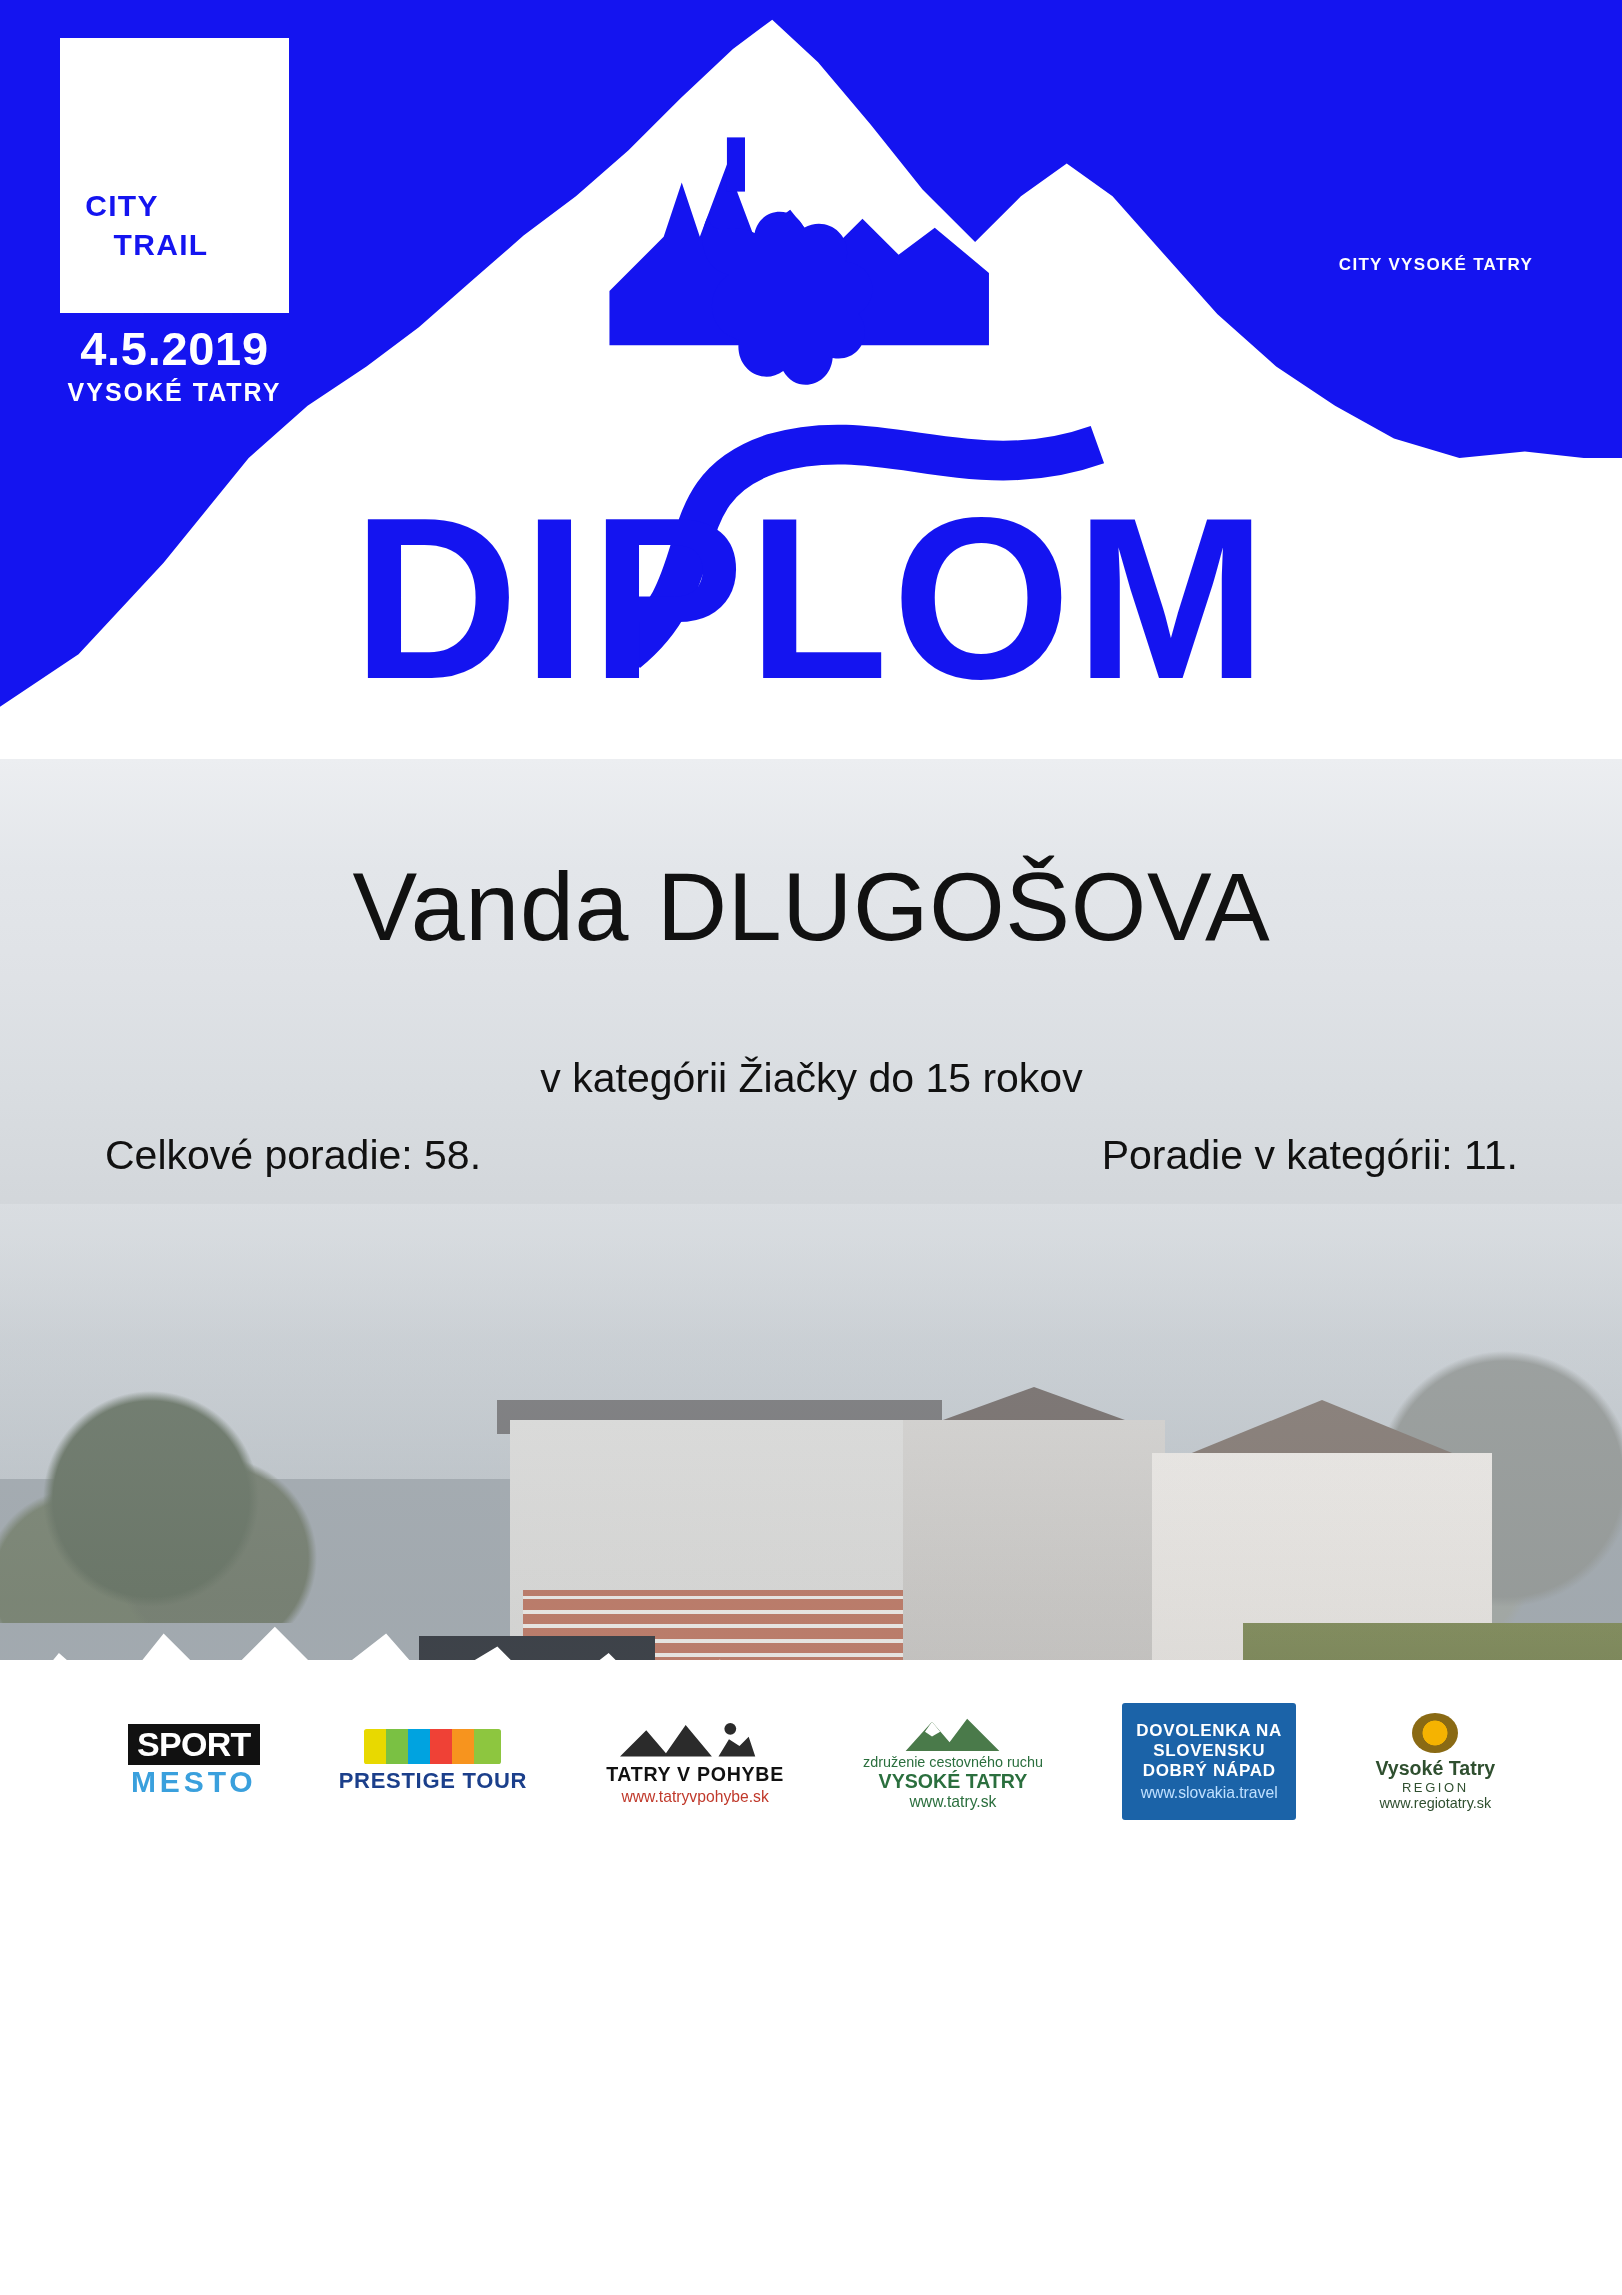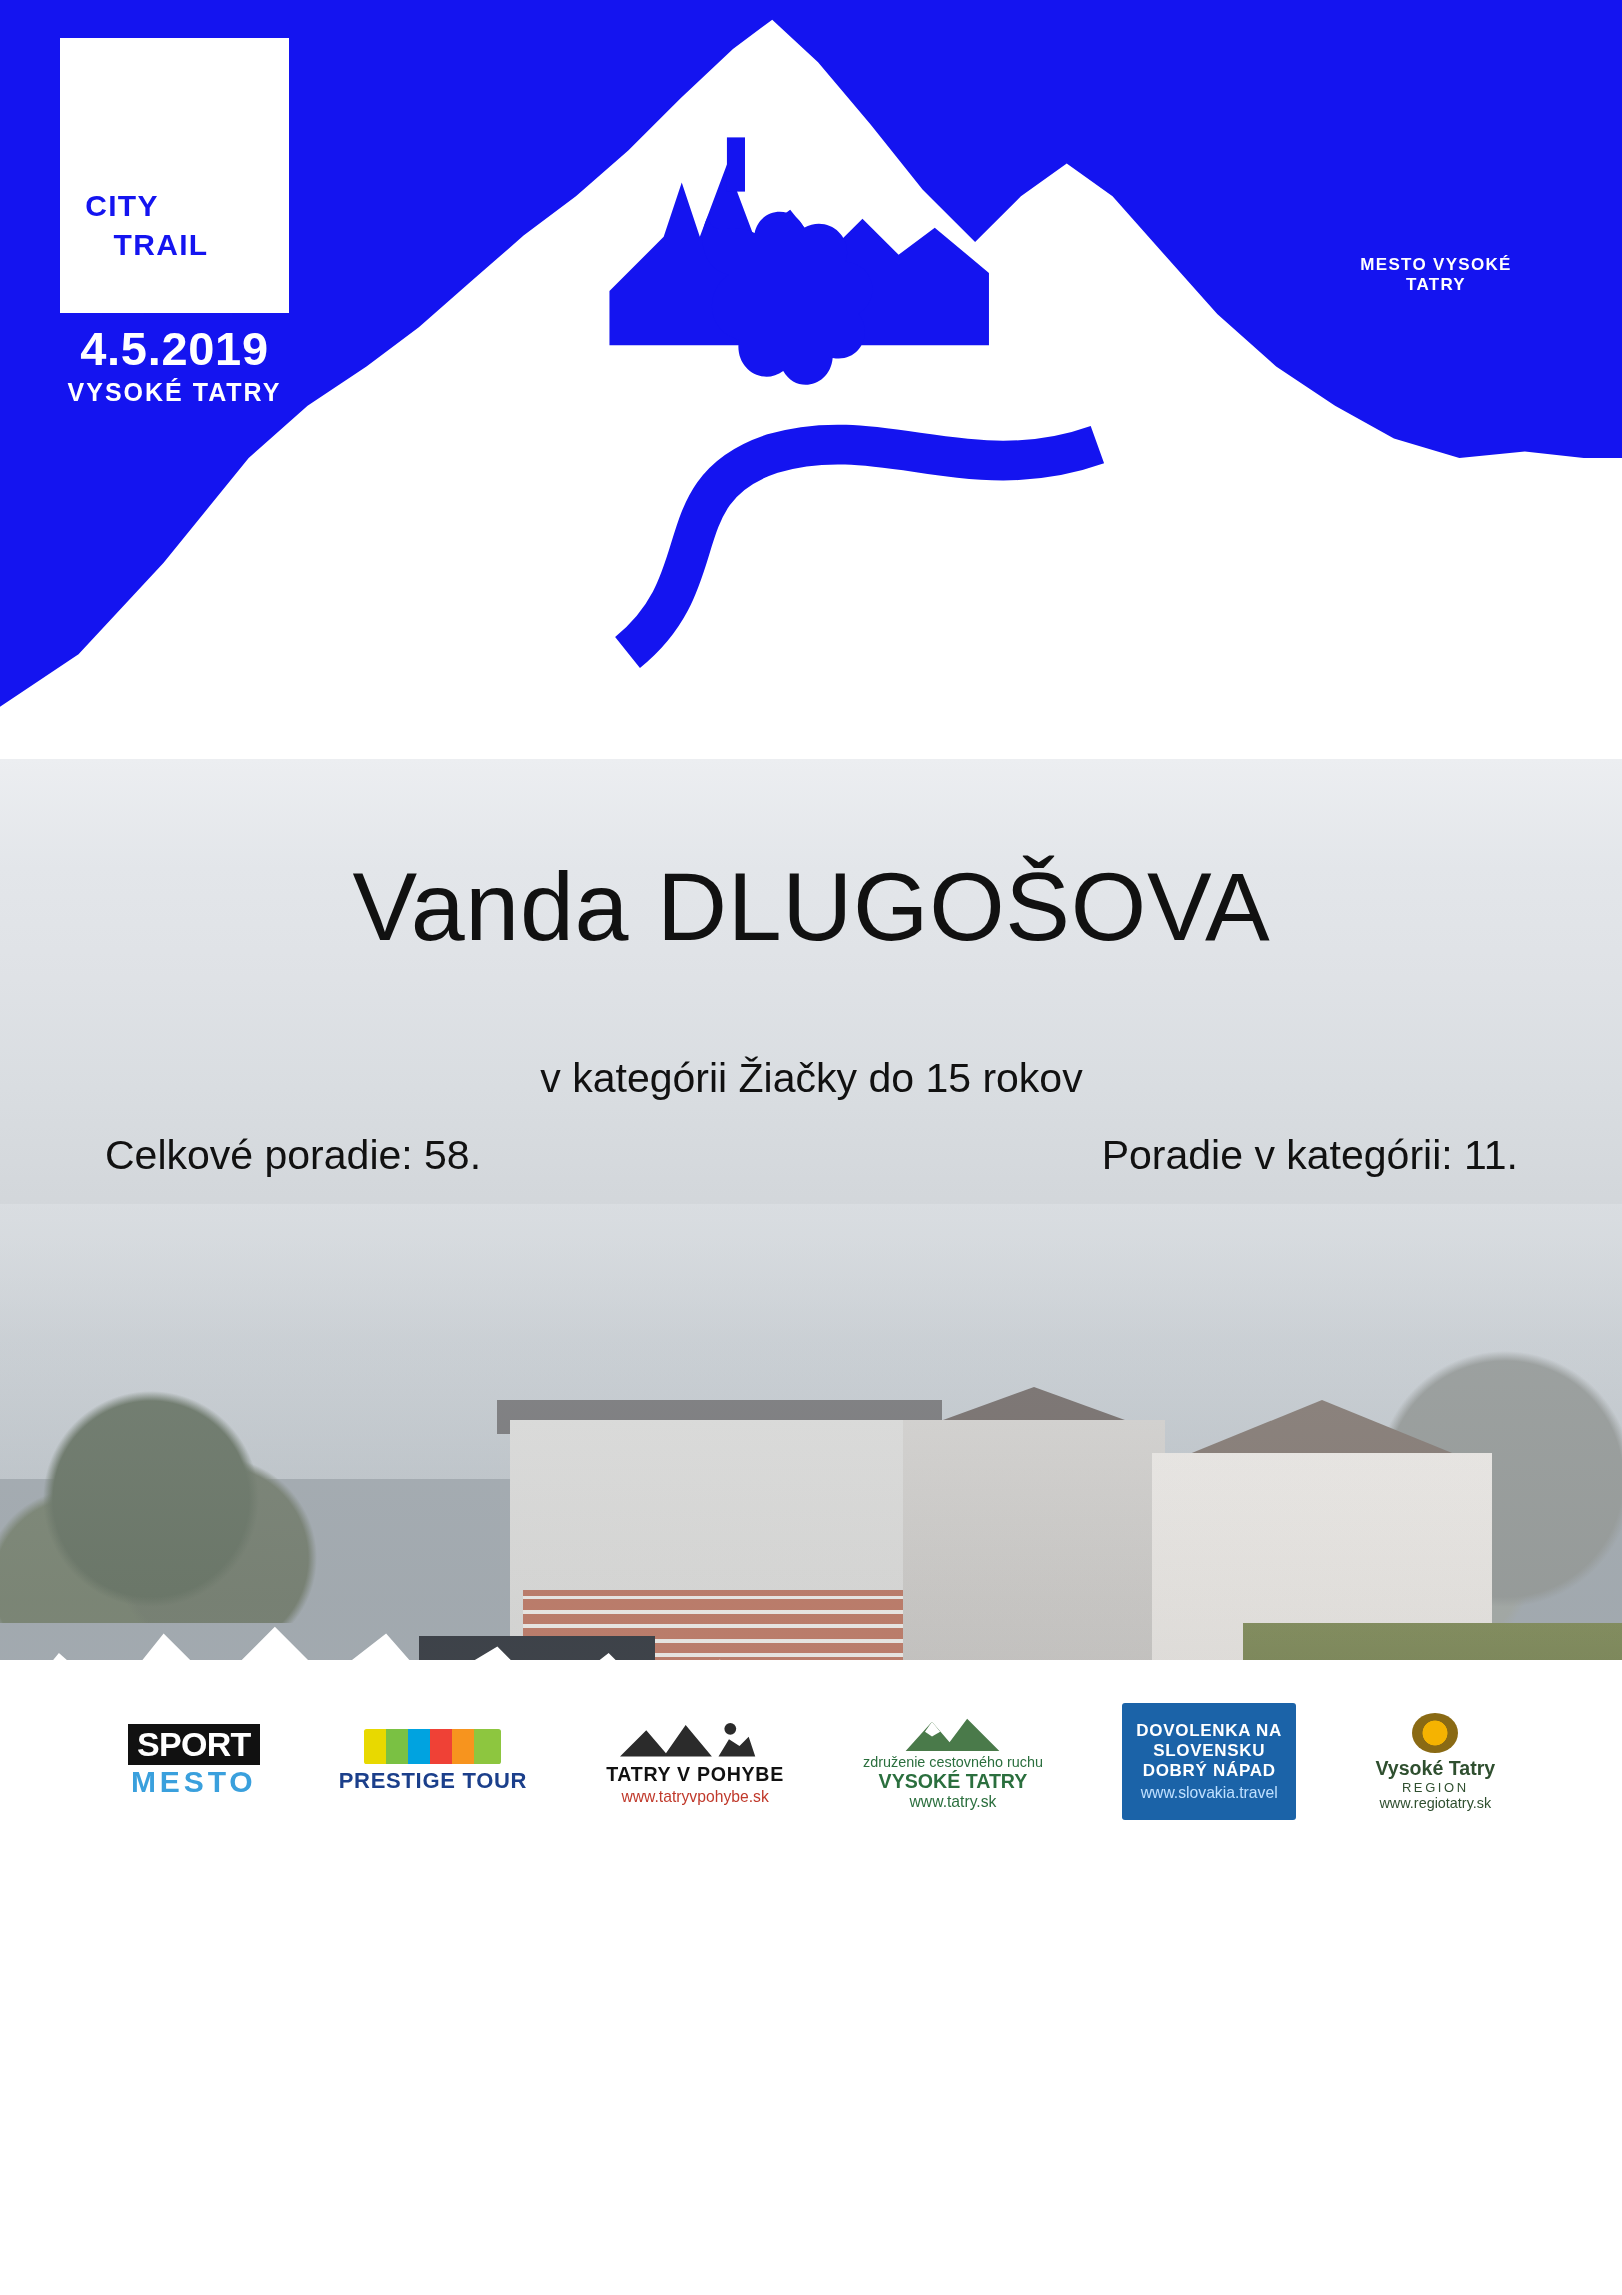--- a/index.html
+++ b/index.html
@@ -400,24 +400,25 @@
       <div class="ct-place">VYSOKÉ TATRY</div>
     </div>
 
     <div class="crest">
       <svg viewBox="0 0 330 420">
         <path d="M30 20 L300 20 L300 250 C300 300 230 340 165 370 C100 340 30 300 30 250 Z" fill="#0b3a73" stroke="#ffffff" stroke-width="6"></path>
         <path d="M40 200 L110 120 L160 175 L210 95 L292 200 L292 248 C292 296 226 330 165 358 C104 330 40 296 40 248 Z" fill="#ffffff"></path>
         <path d="M163 175 c-14 16 -8 40 10 44 c-16 14 -10 40 12 42 c-2 22 22 32 34 18 c12 16 34 6 32 -14 c18 2 28 -18 16 -32 c16 -12 8 -34 -12 -34 c4 -18 -16 -30 -30 -20 c-8 -16 -30 -12 -32 6 z" fill="#0b3a73" transform="translate(-40,10) scale(0.85)"></path>
         <path d="M10 300 C 80 345, 250 345, 320 300 L 320 340 C 250 385, 80 385, 10 340 Z" fill="#0b3a73"></path>
       </svg>
-      <div class="crest-text">MESTO VYSOKÉ TATRY</div>
+      <div class="crest-text">CITY VYSOKÉ TATRY</div>
     </div>
   </div>
 
+  <div class="diplom">DIPLOM</div>
 
   <div class="body-area">
 
     <div class="name">Vanda DLUGOŠOVA</div>
     <div class="subline2">v kategórii Žiačky do 15 rokov</div>
     <div class="rank-overall">Celkové poradie: 58.</div>
     <div class="rank-category">Poradie v kategórii: 11.</div>
     <div class="time">Dosiahnutý čas: 29:03</div>
 
     <div class="photo">

